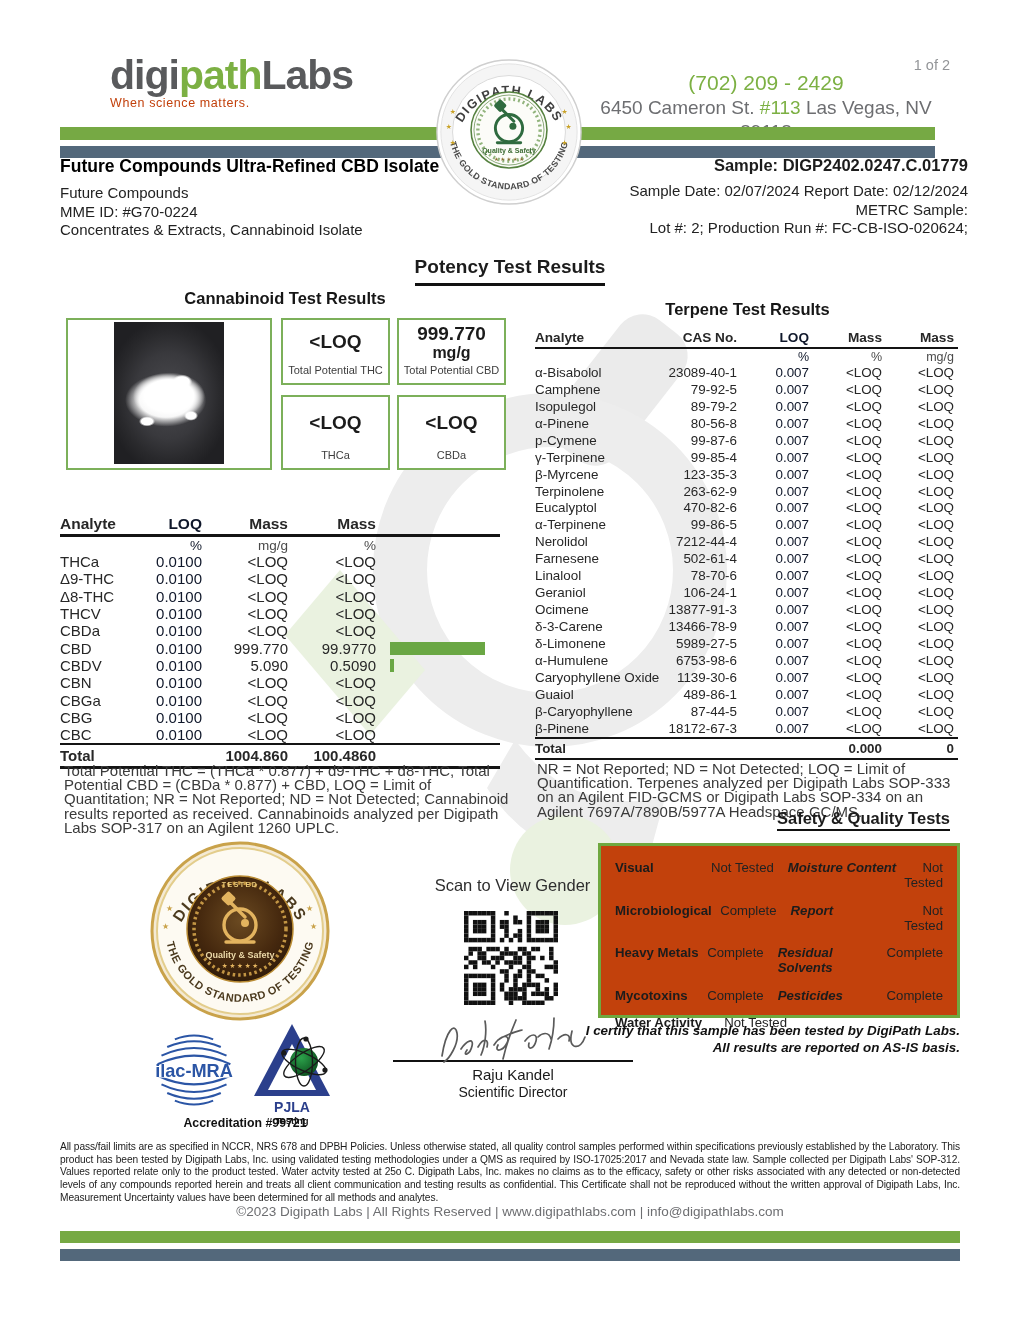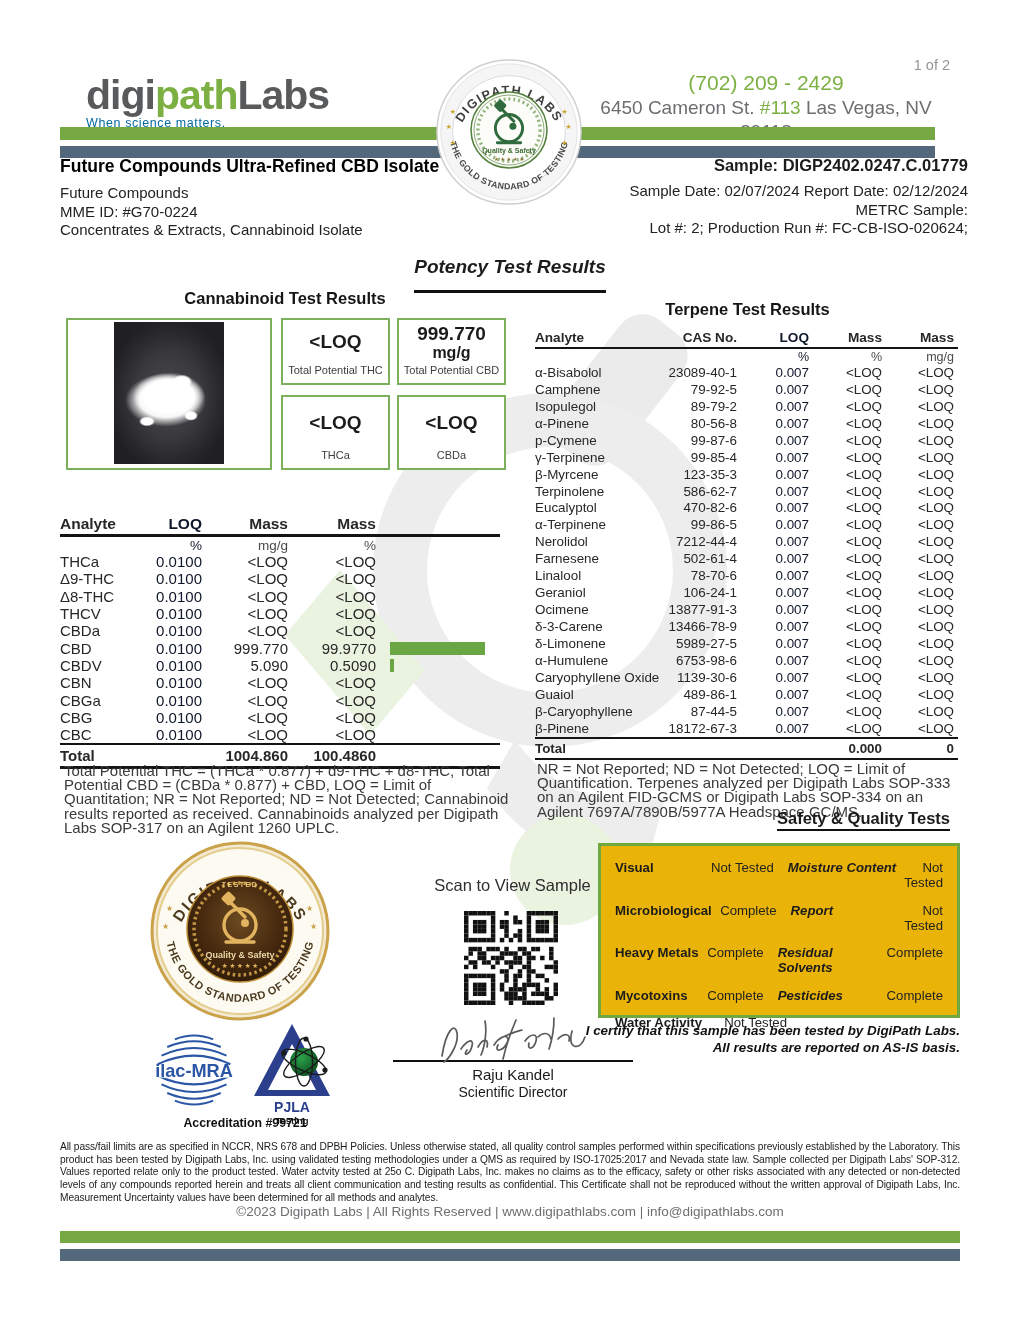--- a/index.html
+++ b/index.html
@@ -4,42 +4,42 @@
 <style>
   html,body{margin:0;padding:0;background:#e8e8e8;}
   .page{position:relative;width:1020px;height:1320px;background:#ffffff;margin:0 auto;
         font-family:"Liberation Sans",sans-serif;color:#1c1c1c;overflow:hidden;}
 
   
   .watermark{position:absolute;left:280px;top:270px;width:520px;height:700px;pointer-events:none;}
 
   
   .pagenum{position:absolute;right:70px;top:57px;font-size:14.5px;color:#939598;}
-  .logo{position:absolute;left:86px;top:54px;margin-top:20px;}
+  .logo{position:absolute;left:110px;top:54px;}
   .logo .t{font-size:41px;font-weight:bold;letter-spacing:-1px;line-height:42px;color:#595a5c;}
   .logo .t .grn{color:#7cb043;}
-  .logo .tag{font-size:12.5px;color:#0369a1;letter-spacing:.6px;margin-top:0;}
+  .logo .tag{font-size:12.5px;color:#c2410c;letter-spacing:.6px;margin-top:0;}
   .seal-top{position:absolute;left:436px;top:57px;width:146px;height:150px;z-index:3;}
   .hdr-right{position:absolute;left:580px;top:70px;width:372px;text-align:center;}
   .phone{color:#7cb043;font-size:21px;line-height:26px;}
   .addr{color:#6d6e71;font-size:19px;line-height:24px;}
   .addr .unit{color:#7cb043;}
   .bars-top{position:absolute;left:60px;top:127px;width:875px;z-index:1;}
   .bar-green{height:13px;background:#76a944;}
   .bar-gap{height:6px;}
   .bar-slate{height:12px;background:#53687b;}
   .info-left{position:absolute;left:60px;top:156px;width:470px;}
   .prod-title{font-size:17.5px;font-weight:bold;color:#000000;margin-bottom:7px;}
   .info-line{font-size:15px;color:#222;line-height:18.5px;}
   .info-right{position:absolute;right:52px;top:156px;width:430px;text-align:right;}
   .sample-id{font-size:16.5px;font-weight:bold;margin-bottom:7px;}
 
   
   .main-title{position:absolute;left:0;top:256px;width:1020px;text-align:center;}
-  .main-title span{display:inline-block;font-size:19px;font-weight:bold;border-bottom:3px solid #111;padding-bottom:12px;font-style:italic;}
+  .main-title span{display:inline-block;font-size:19px;font-weight:bold;border-bottom:3px solid #111;padding-bottom:5px;}
   .col-head{position:absolute;font-size:16.5px;font-weight:bold;text-align:center;color:#161616;}
   .col-head.cann{left:60px;top:289px;width:450px;}
   .col-head.terp{left:535px;top:289px;width:425px;margin-top:11px;}
 
   
   .photo-box{position:absolute;left:66px;top:318px;width:206px;height:152px;border:2.5px solid #7cb05a;
              box-sizing:border-box;background:#fff;display:flex;justify-content:center;}
   .photo{width:110px;height:142px;margin-top:2px;background:
       radial-gradient(ellipse 8px 5px at 30% 70%, #fff 70%, rgba(255,255,255,0) 100%),
       radial-gradient(ellipse 7px 5px at 70% 66%, #fff 70%, rgba(255,255,255,0) 100%),
@@ -81,21 +81,21 @@
 
   
   .footnote{position:absolute;font-size:15px;line-height:14.2px;color:#3a3a3a;}
   .footnote.cann{left:64px;top:764px;width:452px;}
   .footnote.terp{left:537px;top:762px;width:425px;}
 
   
   .safety-title{position:absolute;left:588px;top:809px;width:362px;text-align:right;text-decoration:underline;}
   .safety-title span{display:inline-block;font-size:16.5px;font-weight:bold;border-bottom:2.5px solid #111;padding-bottom:1px;}
   .safety-box{position:absolute;left:598px;top:843px;width:362px;height:175px;border:3px solid #6fa83f;
-              box-sizing:border-box;padding:14px 14px 0 14px;background:#eab308;}
+              box-sizing:border-box;padding:14px 14px 0 14px;background:#c2410c;}
   .srow{display:flex;font-size:13.2px;margin-bottom:12.5px;}
   .s-l1{width:100px;font-weight:bold;}.s-v1{width:72px;text-align:right;color:#222;}
   .s-l2{width:126px;font-weight:bold;margin-left:14px;font-style:italic;}.s-v2{flex:1;text-align:right;color:#222;}
   .certify{position:absolute;left:560px;top:1022px;width:400px;text-align:right;
            font-size:13.4px;font-weight:bold;font-style:italic;line-height:17px;color:#111;}
 
   
   .gold-seal{position:absolute;left:150px;top:841px;width:180px;height:180px;}
   .scan-label{position:absolute;left:385px;top:876px;width:255px;text-align:center;font-size:16.5px;color:#2e2e2e;}
   .qr{position:absolute;left:464px;top:911px;width:94px;height:94px;}
@@ -395,21 +395,21 @@
         </div>
         <div class="trow">
           <span class="t-an">β-Myrcene</span>
           <span class="t-cas">123-35-3</span>
           <span class="t-loq loqcol">0.007</span>
           <span class="t-pct">&lt;LOQ</span>
           <span class="t-mg">&lt;LOQ</span>
         </div>
         <div class="trow">
           <span class="t-an">Terpinolene</span>
-          <span class="t-cas">586-62-7</span>
+          <span class="t-cas">263-62-9</span>
           <span class="t-loq loqcol">0.007</span>
           <span class="t-pct">&lt;LOQ</span>
           <span class="t-mg">&lt;LOQ</span>
         </div>
         <div class="trow">
           <span class="t-an">Eucalyptol</span>
           <span class="t-cas">470-82-6</span>
           <span class="t-loq loqcol">0.007</span>
           <span class="t-pct">&lt;LOQ</span>
           <span class="t-mg">&lt;LOQ</span>
@@ -582,21 +582,21 @@
       <circle cx="90" cy="84" r="16"></circle>
       <line x1="81" y1="62" x2="95" y2="76"></line>
       <line x1="76" y1="101" x2="104" y2="101"></line>
     </g>
     <rect x="73" y="52" width="11" height="11" rx="2" fill="#e3b45f" transform="rotate(45 78.5 57.5)"></rect>
     <circle cx="95" cy="82" r="4" fill="#e3b45f"></circle>
     <text x="90" y="117" text-anchor="middle" font-size="9" font-weight="bold" fill="#ecd9a8">Quality &amp; Safety</text>
     <text x="90" y="127" text-anchor="middle" font-size="6.5" fill="#e3b45f">★ ★ ★ ★ ★</text>
   </svg>
 
-  <div class="scan-label">Scan to View Sample</div>
+  <div class="scan-label">Scan to View Gender</div>
   <div class="qr"><svg width="94" height="94" viewBox="0 0 92.4 92.4" fill="#111">
         <rect x="0" y="0" width="4.4" height="4.4"></rect>
         <rect x="4.4" y="0" width="4.4" height="4.4"></rect>
         <rect x="8.8" y="0" width="4.4" height="4.4"></rect>
         <rect x="13.200000000000001" y="0" width="4.4" height="4.4"></rect>
         <rect x="17.6" y="0" width="4.4" height="4.4"></rect>
         <rect x="22" y="0" width="4.4" height="4.4"></rect>
         <rect x="26.400000000000002" y="0" width="4.4" height="4.4"></rect>
         <rect x="39.6" y="0" width="4.4" height="4.4"></rect>
         <rect x="61.60000000000001" y="0" width="4.4" height="4.4"></rect>

